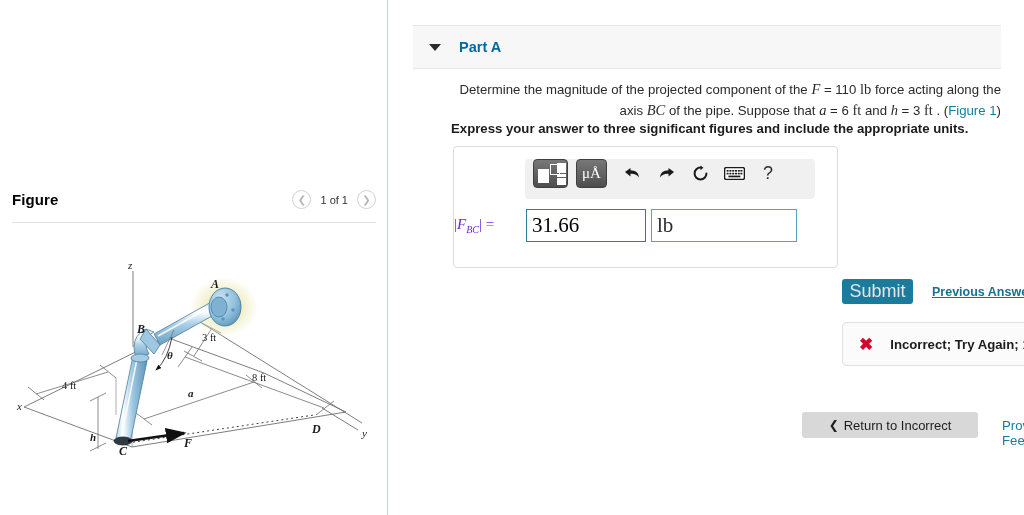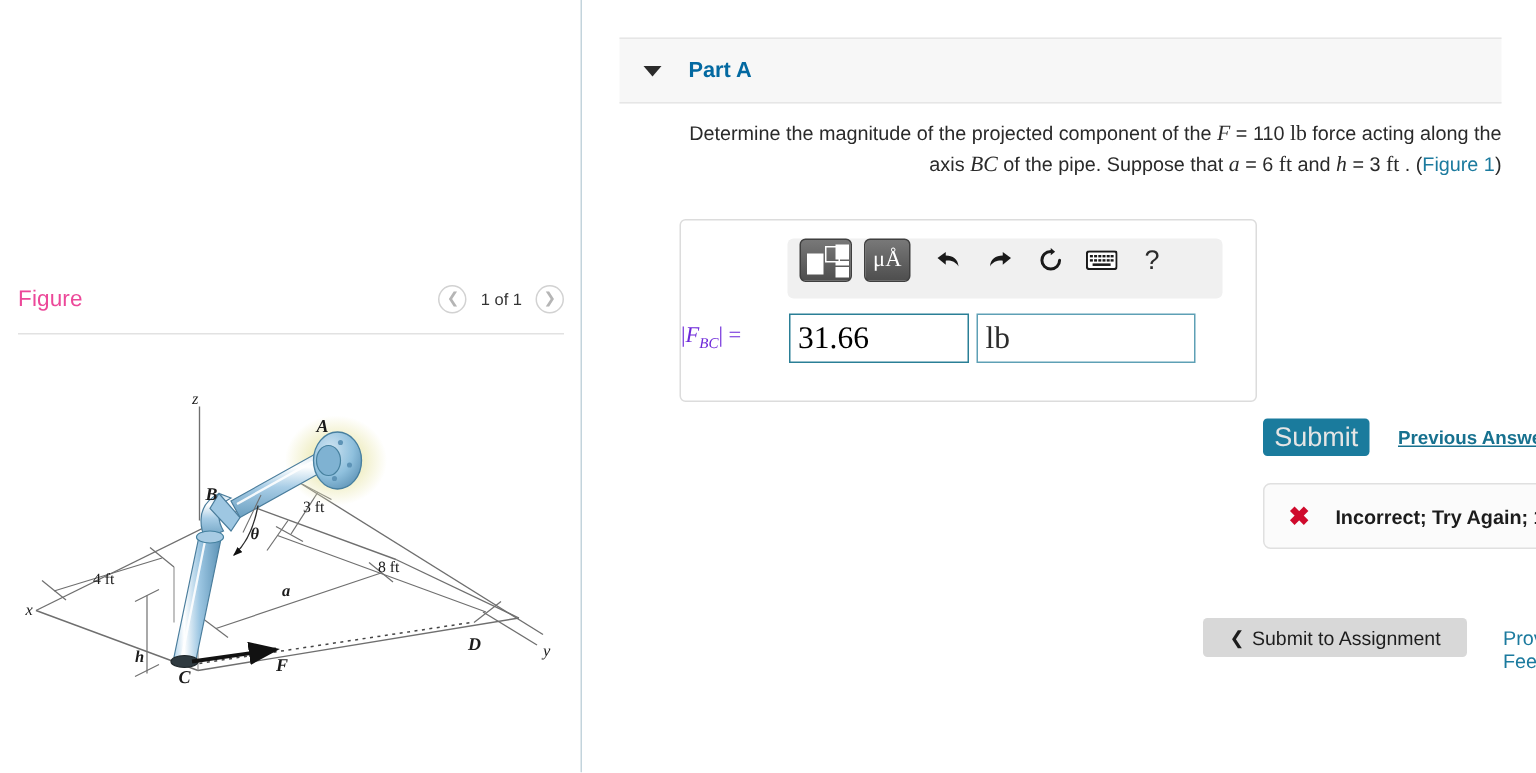--- a/index.html
+++ b/index.html
@@ -16,21 +16,21 @@
     position: absolute; left: 0; top: 0; width: 388px; height: 515px;
     background: #fff;
     border-right: 1px solid #c3d4dc;
     box-sizing: border-box;
   }
   .figure-header {
     position: absolute; left: 12px; top: 190px; width: 364px;
     display: flex; align-items: center; justify-content: space-between;
   }
   .figure-title {
-    font-size: 15px; font-weight: normal; color: #ec4899; letter-spacing: .1px;
+    font-size: 15px; font-weight: bold; color: #000000; letter-spacing: .1px;
   }
   .figure-pager { display: flex; align-items: center; gap: 9px; }
   .pager-btn {
     width: 19px; height: 19px; border-radius: 50%;
     border: 1px solid #d2d2d2; background: #fff;
     display: flex; align-items: center; justify-content: center;
     color: #b5b5b5; font-size: 10px; line-height: 1;
     box-sizing: border-box;
   }
   .pager-count { font-size: 11px; color: #333; }
@@ -315,20 +315,21 @@
 
     <div class="part-header">
       <div class="caret"></div>
       <div class="part-title">Part A</div>
     </div>
 
     <div class="body-text">
       <span>Determine the magnitude of the projected component of the </span><span class="mathv">F</span><span> = 110 </span><span class="mathu">lb</span><span> force acting along the axis </span><span class="mathv">BC</span><span> of the pipe. Suppose that </span><span class="mathv">a</span><span> = 6 </span><span class="mathu">ft</span><span> and </span><span class="mathv">h</span><span> = 3 </span><span class="mathu">ft</span><span> . (</span><a class="figlink" href="#">Figure 1</a><span>)</span>
     </div>
 
+    <div class="instruction">Express your answer to three significant figures and include the appropriate units.</div>
 
     <div class="answer-box">
 
       <div class="toolbar">
         <div class="tb-grp">
           <span class="sq a"></span>
           <span class="sq b"></span>
           <span class="sq c"></span>
           <span class="sq d"></span>
           <span class="sq e"></span>
@@ -389,17 +390,17 @@
 
     </div>
 
     <div class="feedback-box">
       <div class="x-icon">✖</div>
       <div class="feedback-text">Incorrect; Try Again; 14 attempts remaining</div>
     </div>
 
     <div class="return-btn">
       <span class="chev">❮</span>
-      <span>Submit to Assignment</span>
+      <span>Return to Incorrect</span>
     </div>
     <a class="provide-feedback" href="#">Provide Feedback</a>
   </div>
 </div>
 
 </body></html>

